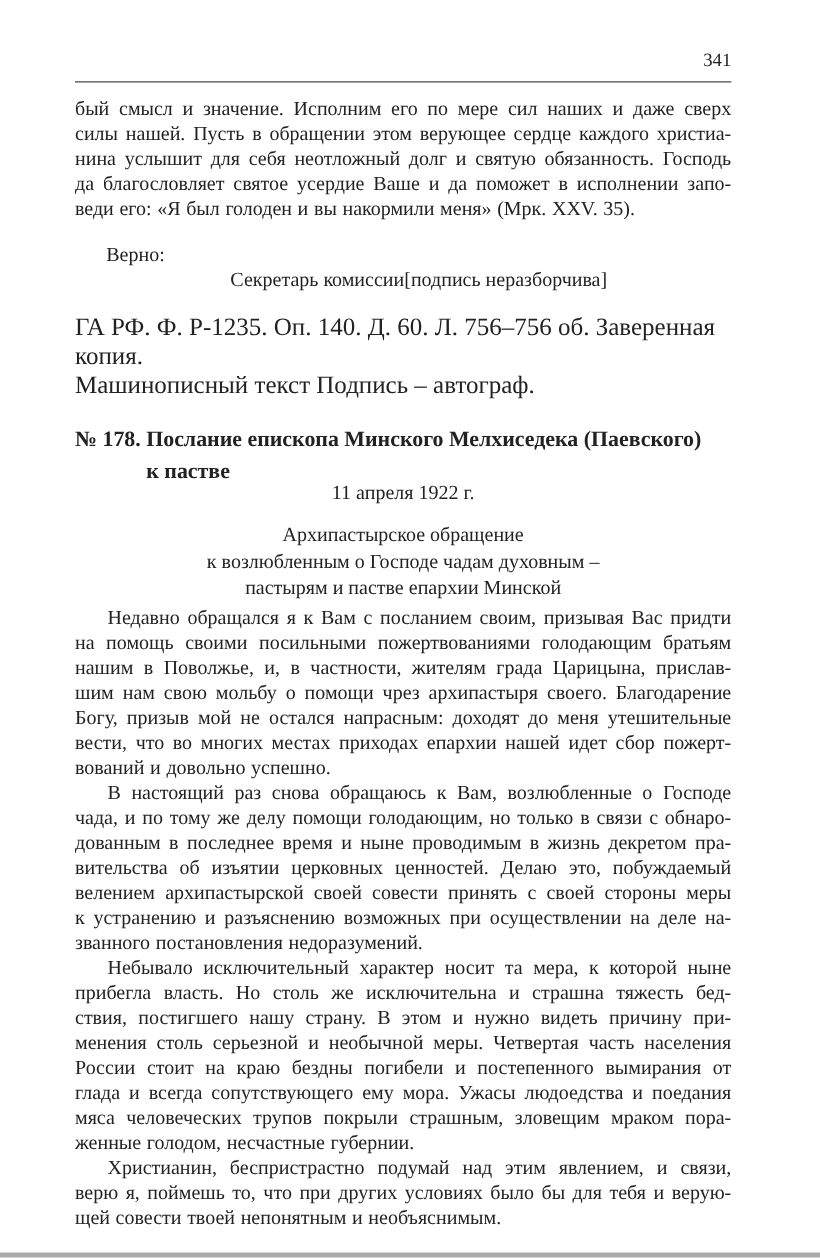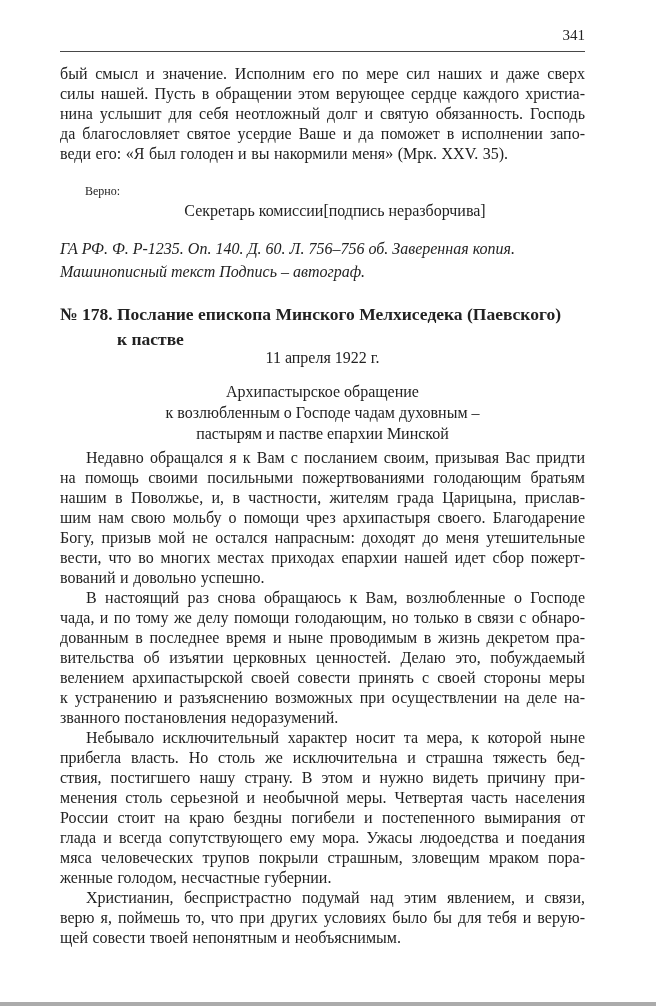--- a/index.html
+++ b/index.html
@@ -12,21 +12,21 @@
     font-family: "Liberation Serif", "DejaVu Serif", serif;
     color: #222222;
   }
   .content {
     position: absolute;
     left: 60px;
     top: 0;
     width: 525px;
   }
   .page-number {
-    padding-top: 26px;
+    padding-top: 40px;
     text-align: right;
     font-size: 15px;
     line-height: 18px;
   }
   .header-rule {
     height: 0;
     border: none;
     border-top: 1.5px solid #474747;
     margin: 7px 0 0 0;
   }
@@ -37,32 +37,31 @@
     line-height: 20px;
     text-align: justify;
     text-align-last: justify;
     word-spacing: 0.5px;
   }
   .para .line:last-child { text-align-last: left; }
   .para.indent .line:first-child { text-indent: 26px; }
   .para-closing { margin-top: 12px; }
 
   .attestation { margin-top: 17px; padding-left: 25px; }
-  .attest-line { font-size: 12px; line-height: 20px; }
+  .attest-line { font-size: 16px; line-height: 20px; }
   .attest-row {
     display: flex;
     justify-content: center;
     font-size: 16px;
     line-height: 20px;
   }
 
   .archive { margin-top: 16px; }
   .archive .line-plain {
-    font-style: italic;
-    font-size: 16px;
+    font-size: 20px;
     line-height: 23px;
   }
 
   .doc-heading { margin-top: 19px; font-weight: bold; }
   .heading-l1 { font-size: 17.5px; line-height: 25px; }
   .heading-l2 { font-size: 17.5px; line-height: 25px; padding-left: 57px; }
 
   .doc-date {
     margin-top: -4px;
     text-align: center;

